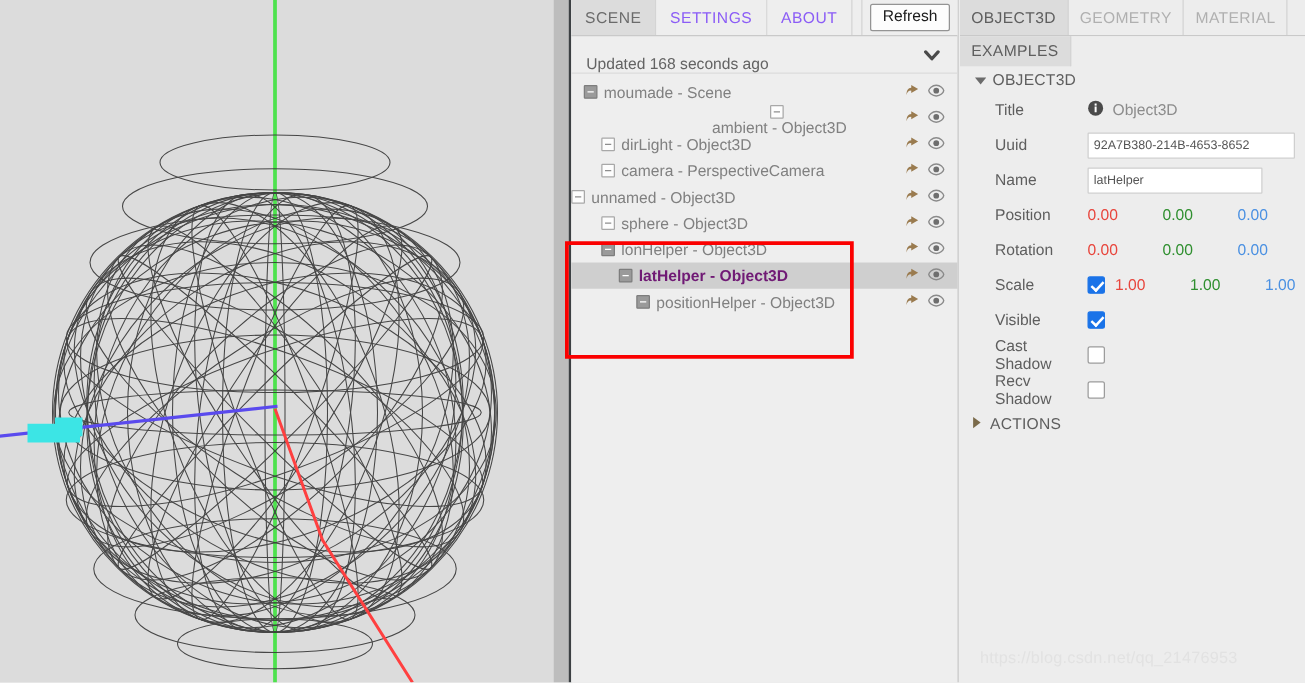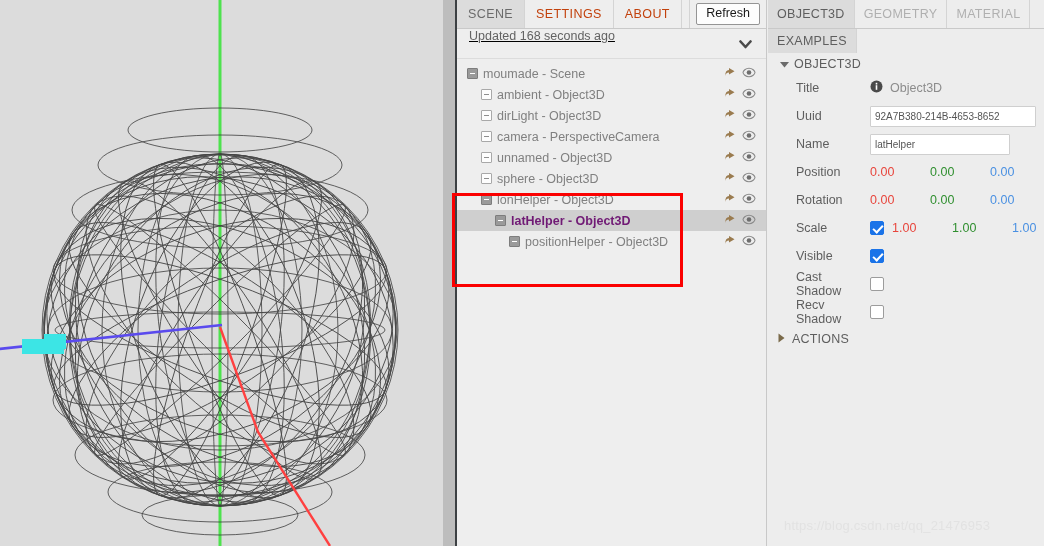--- a/index.html
+++ b/index.html
@@ -48,21 +48,21 @@
   .tabbar {
     display: flex; align-items: stretch;
     height: 29px;
     background: #eeeeee;
     border-bottom: 1px solid #c9c9c9;
   }
   .tab {
     display: flex; align-items: center; justify-content: center;
     padding: 0 11px;
     font-size: 12.5px; letter-spacing: .4px;
-    color: #c2410c;
+    color: #8b5cf6;
     border-right: 1px solid #d4d4d4;
     background: #eeeeee;
     cursor: pointer;
     white-space: nowrap;
   }
   .tab.active { background: #dcdcdc; color: #6b6b6b; }
   .tabspacer { flex: 1 1 auto; border-right: 1px solid #d4d4d4; }
   .refresh-wrap {
     display: flex; align-items: center; padding: 0 6px;
   }
@@ -73,24 +73,23 @@
     border: 1px solid #949494;
     border-radius: 2px;
     padding: 3px 9px 4px;
     cursor: pointer;
     line-height: 1;
   }
 
   .updated-bar {
     position: relative;
     height: 30px;
-    display: flex; align-items: flex-start;
+    display: flex; align-items: flex-end;
     padding-left: 12px;
     border-bottom: 1px solid #dcdcdc;
-    text-decoration: underline;
   }
   .updated-text { font-size: 12.5px; color: #636363; }
   .chev-btn {
     position: absolute; right: 10px; top: 4px;
     width: 22px; height: 22px;
     display: flex; align-items: center; justify-content: center;
     cursor: pointer;
   }
 
   .tree { padding-top: 4px; }
@@ -405,21 +404,21 @@
           <span class="row-icons">
             <span><svg width="13" height="12" viewBox="0 0 13 12">
                 <path d="M5 2 L10.5 5.2 L5 8.4 L5 6.4 C2.6 6.4 1.6 7.8 1.2 10 C1.2 6.2 2.4 4.2 5 4.1 Z" fill="#9a7b4f"></path>
               </svg></span>
             <span><svg width="14" height="11" viewBox="0 0 14 11">
                 <path d="M7 1.2 C10.4 1.2 12.8 4 13 5.5 C12.8 7 10.4 9.8 7 9.8 C3.6 9.8 1.2 7 1 5.5 C1.2 4 3.6 1.2 7 1.2 Z" fill="none" stroke="#8a8a8a" stroke-width="1.1"></path>
                 <circle cx="7" cy="5.5" r="2.3" fill="#6e6e6e"></circle>
               </svg></span>
           </span>
         </div>
-        <div class="tree-row" style="padding-left: 24px;">
+        <div class="tree-row" style="padding-left: 24px; flex-direction: column;">
           <span class="tog hollow"></span>
           <span class="tree-label">ambient - Object3D</span>
           <span class="row-icons">
             <span><svg width="13" height="12" viewBox="0 0 13 12">
                 <path d="M5 2 L10.5 5.2 L5 8.4 L5 6.4 C2.6 6.4 1.6 7.8 1.2 10 C1.2 6.2 2.4 4.2 5 4.1 Z" fill="#9a7b4f"></path>
               </svg></span>
             <span><svg width="14" height="11" viewBox="0 0 14 11">
                 <path d="M7 1.2 C10.4 1.2 12.8 4 13 5.5 C12.8 7 10.4 9.8 7 9.8 C3.6 9.8 1.2 7 1 5.5 C1.2 4 3.6 1.2 7 1.2 Z" fill="none" stroke="#8a8a8a" stroke-width="1.1"></path>
                 <circle cx="7" cy="5.5" r="2.3" fill="#6e6e6e"></circle>
               </svg></span>
@@ -444,21 +443,21 @@
           <span class="row-icons">
             <span><svg width="13" height="12" viewBox="0 0 13 12">
                 <path d="M5 2 L10.5 5.2 L5 8.4 L5 6.4 C2.6 6.4 1.6 7.8 1.2 10 C1.2 6.2 2.4 4.2 5 4.1 Z" fill="#9a7b4f"></path>
               </svg></span>
             <span><svg width="14" height="11" viewBox="0 0 14 11">
                 <path d="M7 1.2 C10.4 1.2 12.8 4 13 5.5 C12.8 7 10.4 9.8 7 9.8 C3.6 9.8 1.2 7 1 5.5 C1.2 4 3.6 1.2 7 1.2 Z" fill="none" stroke="#8a8a8a" stroke-width="1.1"></path>
                 <circle cx="7" cy="5.5" r="2.3" fill="#6e6e6e"></circle>
               </svg></span>
           </span>
         </div>
-        <div class="tree-row" style="padding-left: 24px;">
+        <div class="tree-row" style="">
           <span class="tog hollow"></span>
           <span class="tree-label">unnamed - Object3D</span>
           <span class="row-icons">
             <span><svg width="13" height="12" viewBox="0 0 13 12">
                 <path d="M5 2 L10.5 5.2 L5 8.4 L5 6.4 C2.6 6.4 1.6 7.8 1.2 10 C1.2 6.2 2.4 4.2 5 4.1 Z" fill="#9a7b4f"></path>
               </svg></span>
             <span><svg width="14" height="11" viewBox="0 0 14 11">
                 <path d="M7 1.2 C10.4 1.2 12.8 4 13 5.5 C12.8 7 10.4 9.8 7 9.8 C3.6 9.8 1.2 7 1 5.5 C1.2 4 3.6 1.2 7 1.2 Z" fill="none" stroke="#8a8a8a" stroke-width="1.1"></path>
                 <circle cx="7" cy="5.5" r="2.3" fill="#6e6e6e"></circle>
               </svg></span>

